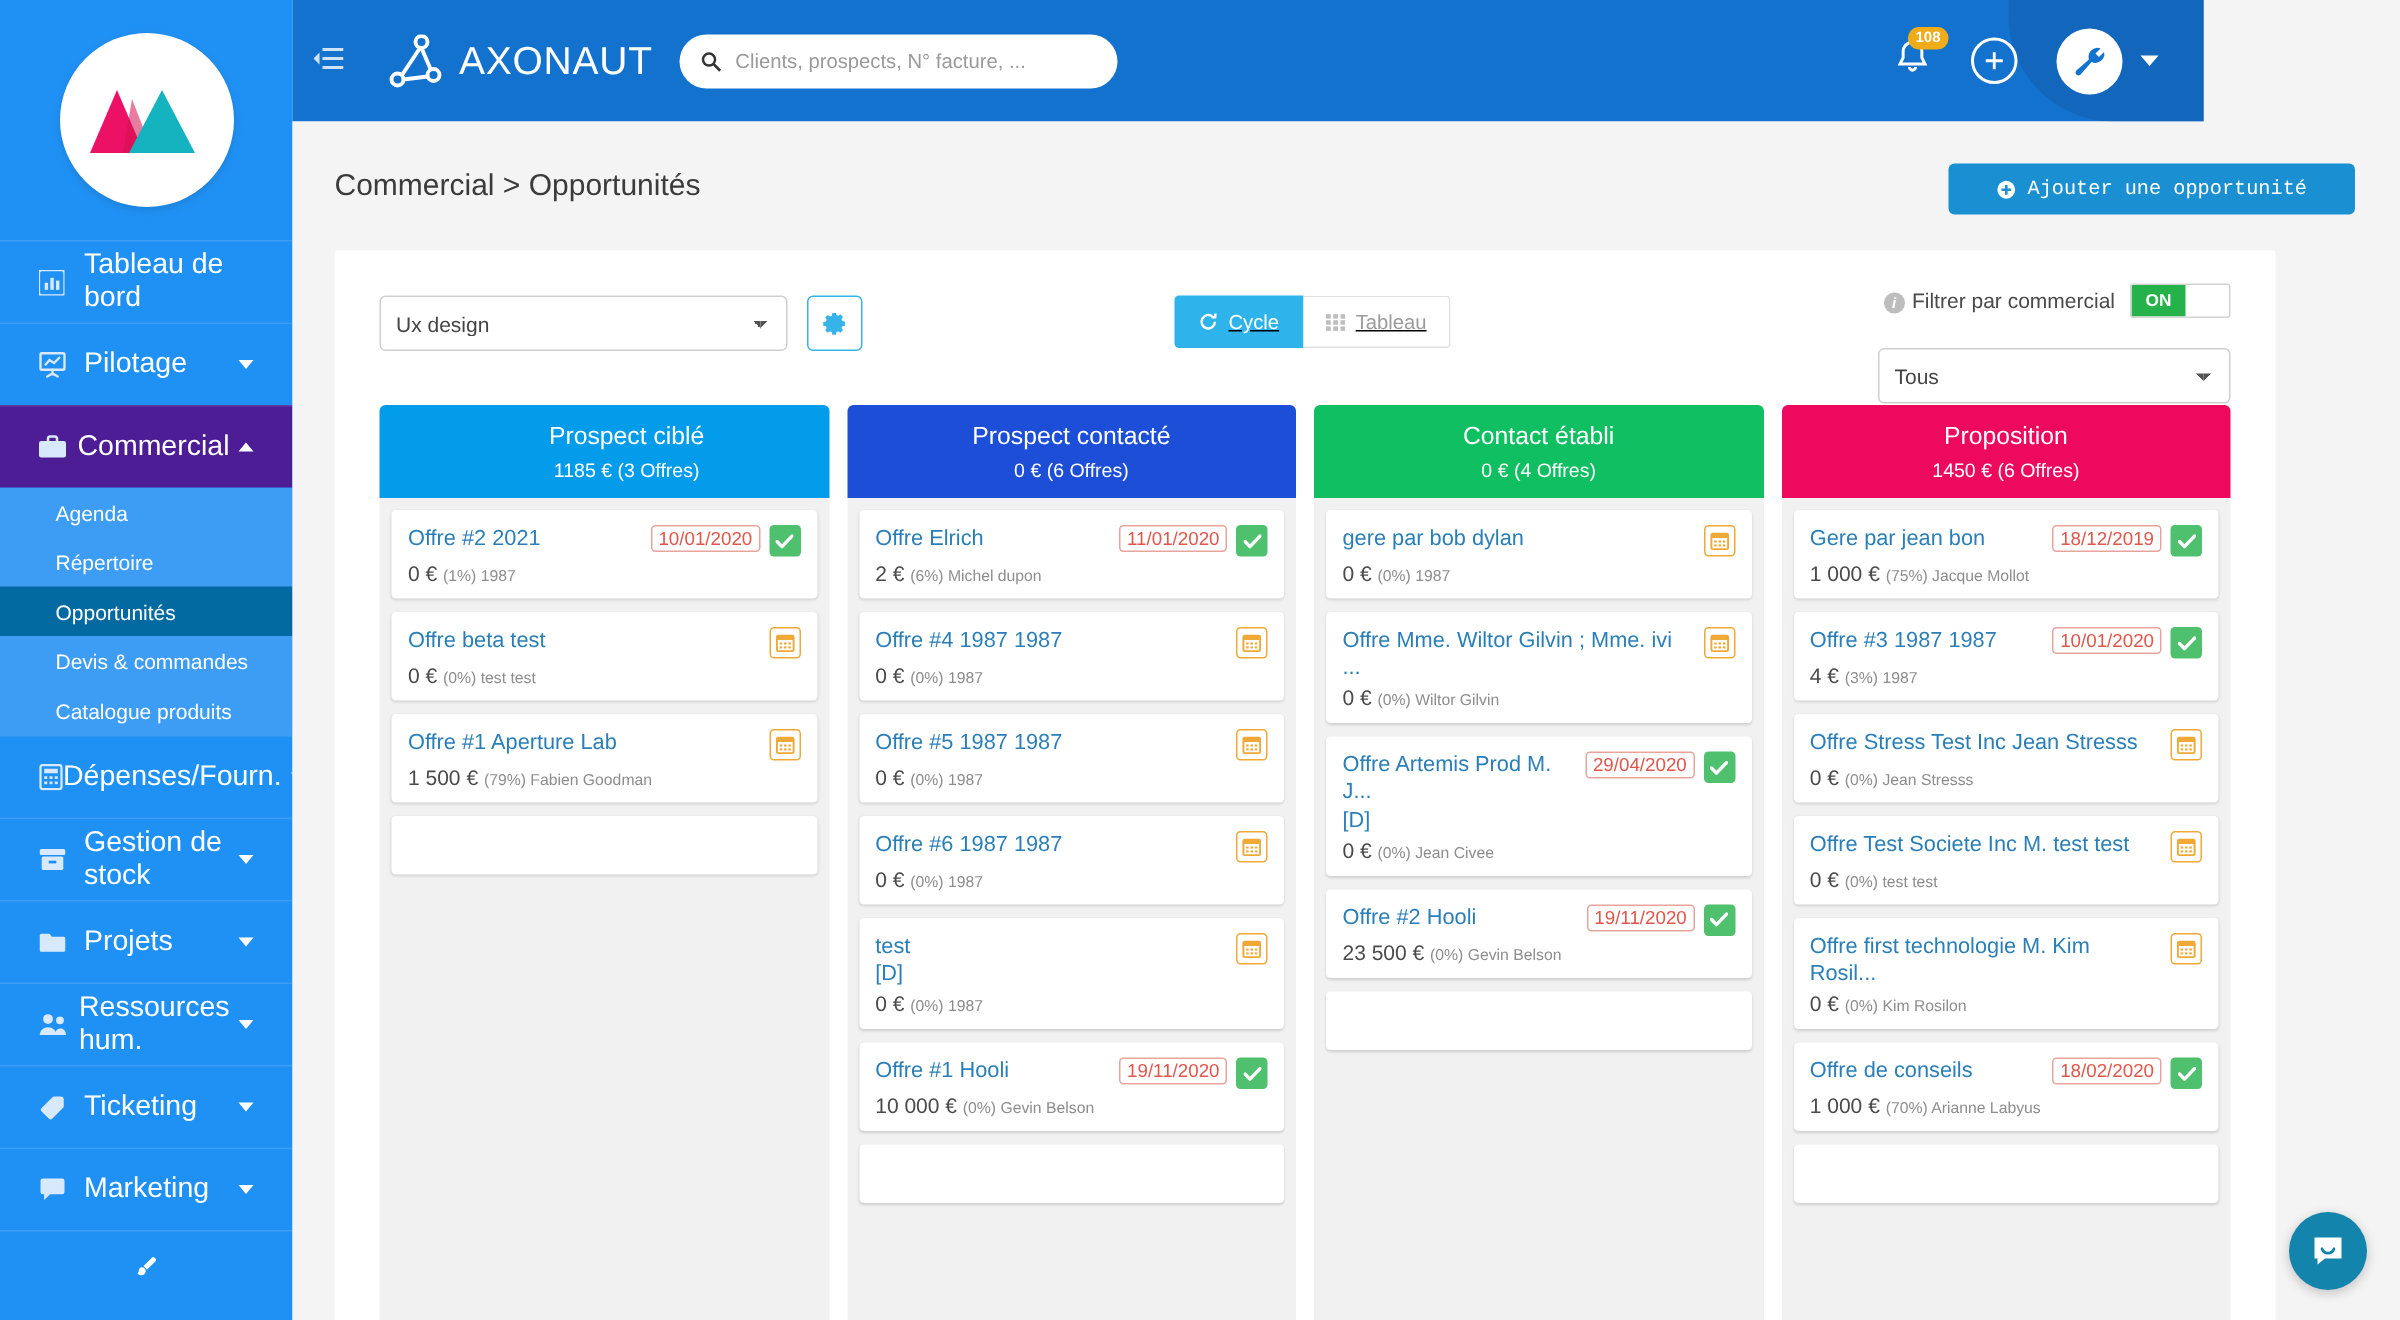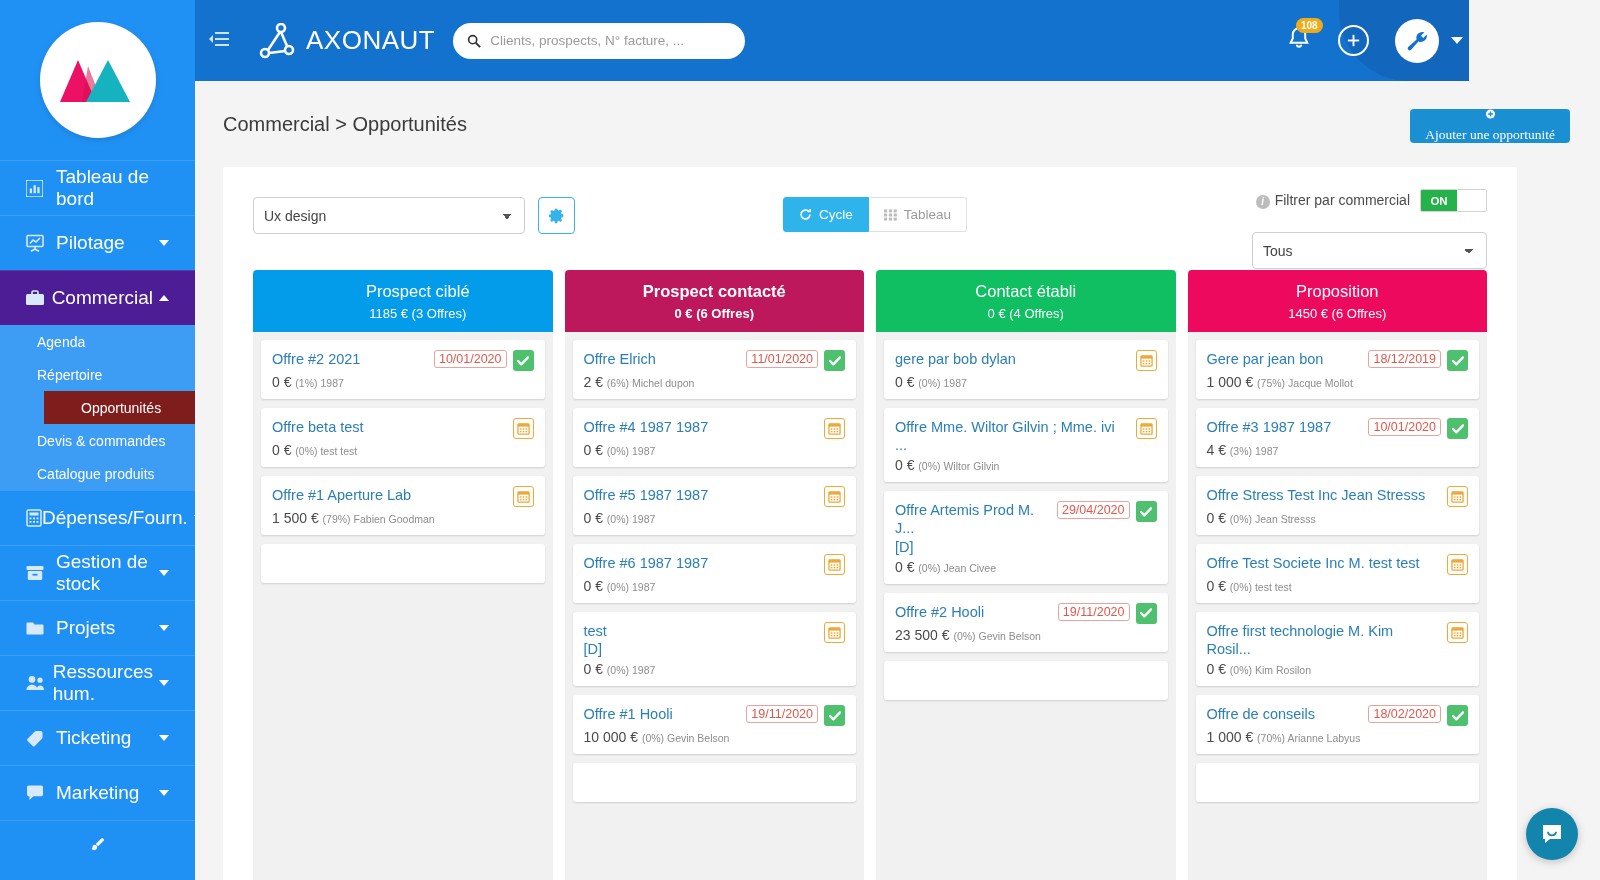--- a/index.html
+++ b/index.html
@@ -43,21 +43,21 @@
   }
   .caret.up { border-top: none; border-bottom: 6px solid #fff; }
   .nav-item.open { background: #4c1d95; }
 
   .subnav { background: #3d9df5; }
   .sub-item {
     position: relative;
     height: 33px; display: flex; align-items: center;
     padding-left: 37px; color: #fff; font-size: 14px; cursor: pointer;
   }
-  .sub-item.active { background: #7f1d1d; margin-left: 44px; }
+  .sub-item.active { background: #0369a1; }
   .sub-item.active::after {
     content: ""; position: absolute; right: -13px; top: 0;
     border-top: 16.5px solid transparent; border-bottom: 16.5px solid transparent;
     border-left: 13px solid #0c7bea;
   }
   .nav-bottom {
     border-top: 1px solid rgba(255,255,255,.13);
     height: 48px; display: flex; align-items: center; justify-content: center;
     color: #fff;
   }
@@ -76,42 +76,42 @@
   .brand-name { color: #fff; font-size: 26px; letter-spacing: .5px; font-weight: 400; margin-left: 7px; }
   .search-box {
     margin-left: 18px; width: 292px; height: 36px; background: #fff; border-radius: 18px;
     display: flex; align-items: center; padding: 0 14px; gap: 9px;
   }
   .search-box input {
     border: none; outline: none; flex: 1; font-size: 13.5px; color: #444;
     font-family: "Liberation Sans", sans-serif;
   }
   .search-box input::placeholder { color: #9a9a9a; }
-  .top-right { position: absolute; right: 0; top: 0; height: 81px; display: flex; align-items: center; gap: 26px; padding-right: 6px; z-index: 2; }
+  .top-right { position: absolute; right: 0; top: 0; height: 81px; display: flex; align-items: center; gap: 26px; padding-right: 30px; z-index: 2; }
   .bell { position: relative; cursor: pointer; }
   .badge {
     position: absolute; top: -7px; left: 10px; background: #f0ab19; color: #fff;
     font-size: 10px; border-radius: 10px; padding: 1px 5px; font-weight: bold; line-height: 13px;
   }
   .plus-btn { width: 31px; height: 31px; border: 2px solid #fff; border-radius: 50%;
     display:flex; align-items:center; justify-content:center; color:#fff; font-size: 22px; line-height: 0; cursor:pointer; }
   .tool-avatar {
     width: 44px; height: 44px; border-radius: 50%; background: #fff;
     display: flex; align-items: center; justify-content: center; cursor: pointer;
   }
   .avatar-caret { width:0;height:0;border-left:6px solid transparent;border-right:6px solid transparent;border-top:7px solid #fff;margin-left:-14px; }
 
   
   .main { position: absolute; left: 195px; top: 81px; width: 1405px; height: 799px; background: #f4f4f4; overflow: hidden; }
   .breadcrumb { font-size: 20px; color: #3b3b3b; padding: 32px 0 0 28px; }
   .add-btn {
     position: absolute; right: 30px; top: 28px;
     background: #1a8fd1; color: #fff; border: none; border-radius: 4px;
-    height: 34px; padding: 0 15px; font-size: 13.5px; cursor: pointer;
-    display: flex; align-items: center; gap: 8px; font-family: Liberation Serif, serif; flex-direction: column;
+    height: 34px; padding: 0 32px; font-size: 13.5px; cursor: pointer;
+    display: flex; align-items: center; gap: 8px; font-family: Liberation Mono, monospace;
   }
 
   .panel {
     position: absolute; left: 28px; top: 86px; width: 1294px; height: 720px;
     background: #fff; border-radius: 2px;
   }
   .toolbar { position: relative; height: 100px; }
   .select-std {
     height: 37px; border: 1px solid #cfcfcf; border-radius: 4px; background: #fff;
     font-size: 14px; color: #444; padding: 0 10px; font-family: "Liberation Sans", sans-serif;
@@ -119,21 +119,21 @@
     background-image: linear-gradient(45deg, transparent 50%, #555 50%), linear-gradient(135deg, #555 50%, transparent 50%);
     background-position: calc(100% - 17px) 16px, calc(100% - 12px) 16px;
     background-size: 5px 5px, 5px 5px; background-repeat: no-repeat;
   }
   .pipeline-select { position: absolute; left: 30px; top: 30px; width: 272px; }
   .gear-btn {
     position: absolute; left: 315px; top: 30px; width: 37px; height: 37px;
     border: 1px solid #36b3e8; border-radius: 4px; background: #fff; cursor: pointer;
     display: flex; align-items: center; justify-content: center; color: #36b3e8;
   }
-  .viewtoggle { position: absolute; left: 560px; top: 30px; display: flex; }
+  .viewtoggle { position: absolute; left: 560px; top: 30px; display: flex; text-decoration: underline; }
   .vt-btn {
     height: 35px; display: flex; align-items: center; gap: 7px; padding: 0 15px;
     font-size: 13.5px; cursor: pointer; border: 1px solid #e0e0e0;
   }
   .vt-btn.active { background: #2eb4ea; color: #fff; border-color: #2eb4ea; border-radius: 3px 0 0 3px; }
   .vt-btn.inactive { background: #fff; color: #9b9b9b; border-left: none; border-radius: 0 3px 3px 0; }
 
   .filter-row { position: absolute; right: 30px; top: 22px; display: flex; align-items: center; gap: 10px; justify-content: center; }
   .filter-label { font-size: 14px; color: #4a4a4a; }
   .info-ico {
@@ -490,21 +490,21 @@
                       </g>
                     </svg>
                   </span>
                 </div>
                 <div class="card-sub"><span>1 500 € </span><span class="pct">(79%) </span><span class="who">Fabien Goodman</span></div>
               </div>
               <div class="card empty"></div>
             </div>
           </div>
           <div class="col">
-            <div class="col-head" style="background: #be185d; font-weight: bold;">
+            <div class="col-head" style="background: #1d4ed8;">
               <div class="col-title">Prospect contacté</div>
               <div class="col-sub">0 € (6 Offres)</div>
             </div>
             <div class="col-body">
               <div class="card">
                 <div class="card-top">
                   <div class="card-title">Offre Elrich</div>
                   <span class="date-pill">11/01/2020</span>
                   <span class="ic-check">
                     <svg width="12" height="10" viewBox="0 0 12 10" fill="none" stroke="#fff" stroke-width="2.3" stroke-linecap="round" stroke-linejoin="round">

